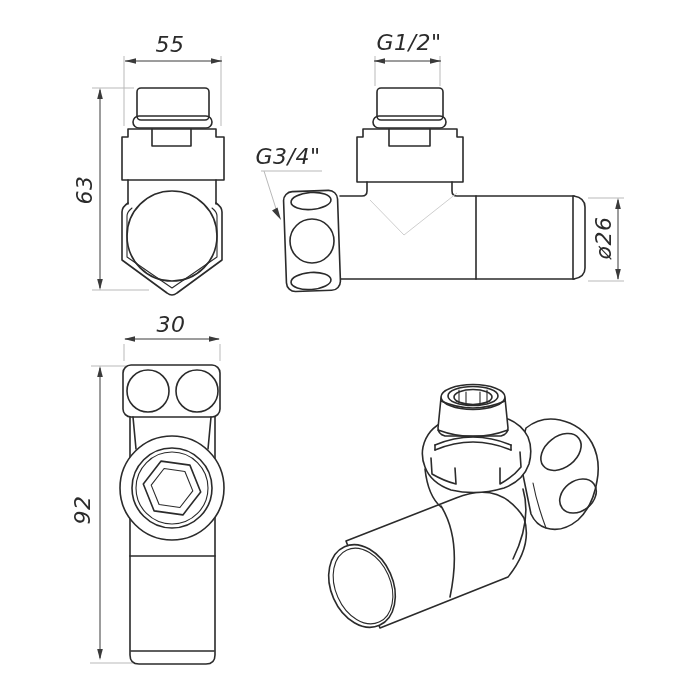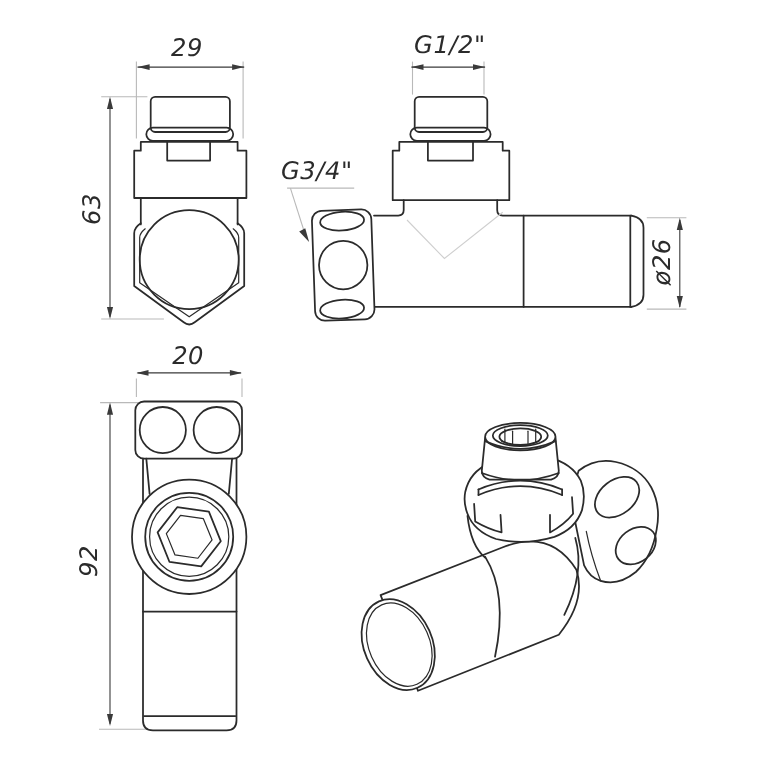--- a/index.html
+++ b/index.html
@@ -148,21 +148,21 @@
       <ellipse class="ln" cx="473" cy="396" rx="25" ry="9.5"></ellipse>
       <ellipse class="ln" cx="473" cy="397" rx="19" ry="7.5"></ellipse>
       <line class="thin" x1="459" y1="390" x2="459" y2="402"></line>
       <line class="thin" x1="466" y1="392" x2="466" y2="405"></line>
       <line class="thin" x1="480" y1="392" x2="480" y2="405"></line>
       <line class="thin" x1="487" y1="390" x2="487" y2="402"></line>
       <path class="thin" d="M456,401 Q473,409 490,401"></path>
     </g>
   </svg>
 
-  <div class="dimlabel" style="left:170px;top:44px;">29</div>
+  <div class="dimlabel" style="left:170px;top:44px;">55</div>
   <div class="dimlabel rot" style="left:84px;top:190px;">63</div>
   <div class="dimlabel" style="left:409px;top:42px;">G1/2"</div>
   <div class="dimlabel" style="left:288px;top:156px;">G3/4"</div>
   <div class="dimlabel rot" style="left:603px;top:238px;">ø26</div>
-  <div class="dimlabel" style="left:171px;top:324px;">20</div>
+  <div class="dimlabel" style="left:171px;top:324px;">30</div>
   <div class="dimlabel rot" style="left:82px;top:510px;">92</div>
 
 </div>
 
 </body></html>

